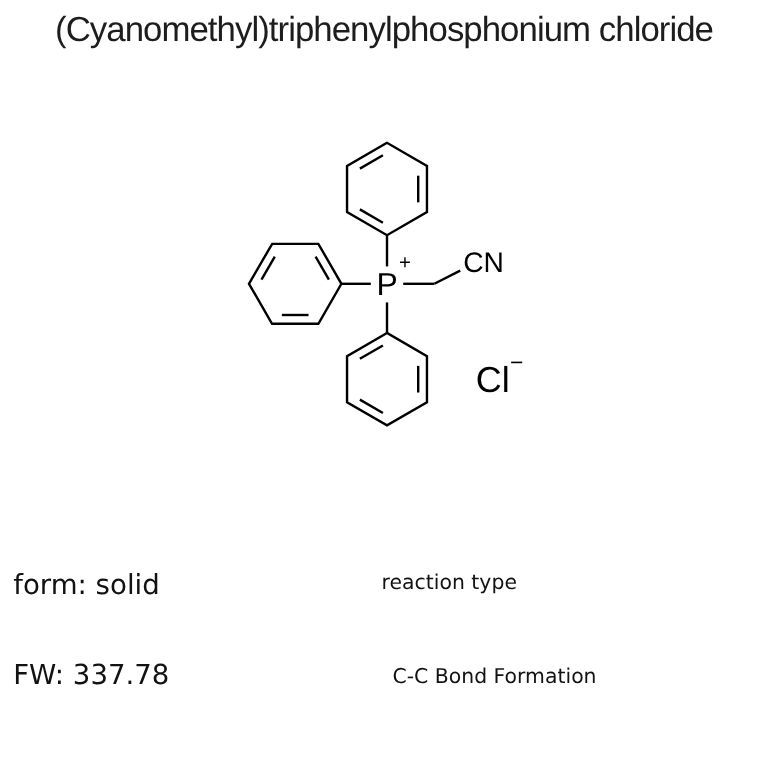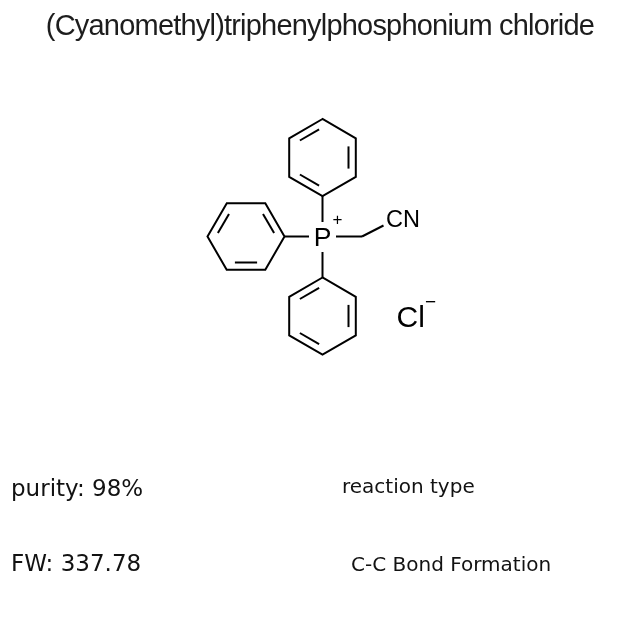--- a/index.html
+++ b/index.html
@@ -6,21 +6,21 @@
   .canvas{position:relative;width:640px;height:640px;background:#ffffff;overflow:hidden;
           font-family:"Liberation Sans",sans-serif;}
   .title{position:absolute;top:9px;left:0;right:0;margin:0;text-align:center;
          font-size:29px;font-weight:400;letter-spacing:-0.8px;color:#1d1d1d;
          font-family:"Liberation Sans",sans-serif;}
   .structure{position:absolute;left:0;top:0;width:640px;height:640px;}
   .structure text{fill:#000;font-family:"Liberation Sans",sans-serif;}
   .props{position:absolute;left:11px;top:426px;font-family:"DejaVu Sans",sans-serif;
          font-size:23px;line-height:25px;color:#121212;white-space:pre;}
   .reaction{position:absolute;left:318px;top:421px;font-family:"DejaVu Sans",sans-serif;
-            font-size:20px;line-height:26px;color:#121212;white-space:pre;margin-left:24px;}
+            font-size:17px;line-height:26px;color:#121212;white-space:pre;}
   .reaction .rv{padding-left:9px;text-align:right;}
 </style>
 </head>
 <body>
 
 <div class="canvas">
 
   <h1 class="title">(Cyanomethyl)triphenylphosphonium chloride</h1>
 
   <svg class="structure" viewBox="0 0 640 640" xmlns="http://www.w3.org/2000/svg">
@@ -46,21 +46,21 @@
       <line x1="362" y1="236.5" x2="383.5" y2="225.5"></line>
     </g>
     <text x="322.5" y="246" font-size="26.5" text-anchor="middle">P</text>
     <text x="337.5" y="224.5" font-size="17" text-anchor="middle">+</text>
     <text x="386" y="227" font-size="23.5">CN</text>
     <text x="396.5" y="326.5" font-size="30">Cl</text>
     <text x="425" y="308" font-size="19">−</text>
   </svg>
 
   <div class="props">
-    <div>purity: 98%</div>
+    <div>form: solid</div>
     <div>FW: 337.78</div>
   </div>
 
   <div class="reaction">
     <div>reaction type</div>
     <div class="rv">C-C Bond Formation</div>
   </div>
 
 </div>
 

